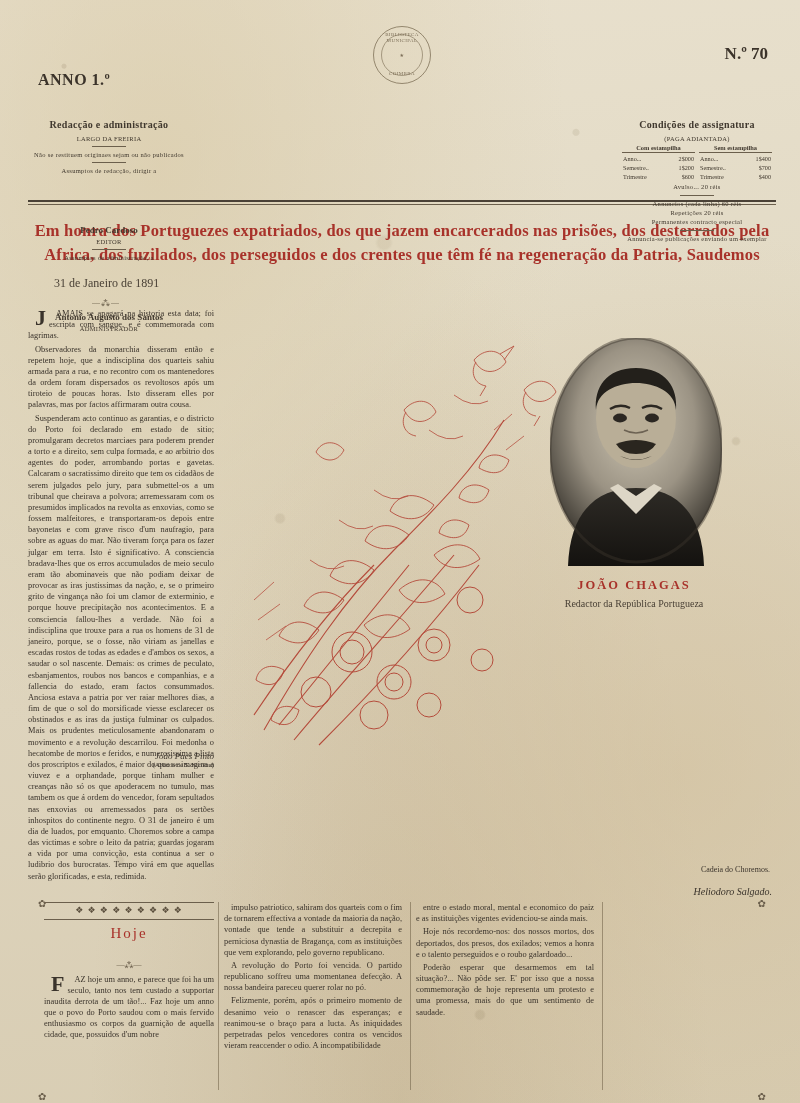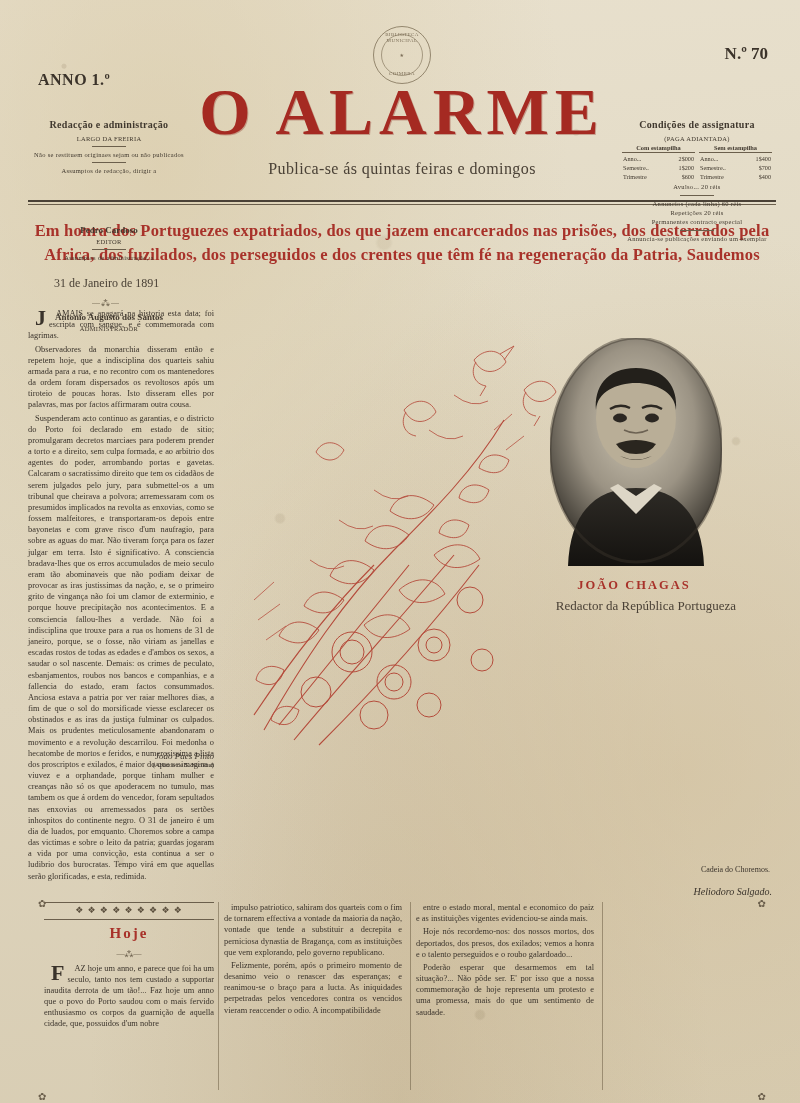--- a/index.html
+++ b/index.html
@@ -306,25 +306,25 @@
     top: 288px;
     width: 220px;
     text-align: center;
     font-size: 12.5px;
     font-weight: bold;
     letter-spacing: 2px;
     color: #a8322a;
   }
   .portrait-sub {
     position: absolute;
-    right: 48px;
+    right: 40px;
     top: 308px;
     width: 220px;
-    text-align: right;
-    font-size: 13px;
+    text-align: center;
+    font-size: 10px;
     color: #4a4136;
   }
 
   
   .bottom {
     position: absolute;
     left: 0; right: 0;
     top: 880px;
     height: 196px;
   }
@@ -347,24 +347,24 @@
     letter-spacing: 1px;
     color: #5a4e3c;
     border-top: 1px solid #6b5f4c;
     border-bottom: 1px solid #6b5f4c;
     padding: 2px 0;
     margin-bottom: 4px;
   }
   .hoje-title {
     text-align: center;
     font-size: 15px;
-    font-weight: bold;
+    font-weight: normal;
     letter-spacing: 2px;
     color: #a8322a;
-    margin: 2px 0 5px;
+    margin: 2px 0 16px;
   }
   .hoje-rule {
     text-align: center;
     font-size: 8px;
     color: #6b5f4c;
     margin-bottom: 3px;
   }
   .sig-right {
     position: absolute;
     right: 6px;
@@ -406,22 +406,20 @@
       <div class="issue">N.º 70</div>
       <div class="seal">
         <div class="seal-inner"></div>
         <div class="seal-top">BIBLIOTECA MUNICIPAL</div>
         <div class="seal-mid">★</div>
         <div class="seal-bottom">COIMBRA</div>
       </div>
     </div>
 
     <div class="title-row">
-      <div class="paper-title">O ALARME</div>
-      <div class="subtitle">Publica-se ás quintas feiras e domingos</div>
 
       <div class="col-left-head">
         <div class="head-h">Redacção e administração</div>
         <div class="head-sm">LARGO DA FREIRIA</div>
         <div class="rule-s"></div>
         <div class="head-sm">Não se restituem originaes sejam ou não publicados</div>
         <div class="rule-s"></div>
         <div class="head-sm">Assumptos de redacção, dirigir a</div>
         <div class="head-b">Pedro Cardoso</div>
         <div class="head-sm">EDITOR</div>
@@ -612,20 +610,21 @@
 
       <div class="bcol bcol-1">
         <div class="hoje-orn">❖ ❖ ❖ ❖ ❖ ❖ ❖ ❖ ❖</div>
         <div class="hoje-title">Hoje</div>
         <div class="hoje-rule">—⁂—</div>
         <p><span class="dropcap">F</span><span>AZ hoje um anno, e parece que foi ha um seculo, tanto nos tem custado a supportar inaudita derrota de um tão!... Faz hoje um anno que o povo do Porto saudou com o mais fervido enthusiasmo os corpos da guarnição de aquella cidade, que, possuidos d'um nobre</span></p>
       </div>
 
       <div class="bcol bcol-2">
         <p>impulso patriotico, sahiram dos quarteis com o fim de tornarem effectiva a vontade da maioria da nação, vontade que tende a substituir a decrepita e perniciosa dynastia de Bragança, com as instituições que vem explorando, pelo governo republicano.</p>
+        <p>A revolução do Porto foi vencida. O partido republicano soffreu uma momentanea defecção. A nossa bandeira pareceu querer rolar no pó.</p>
         <p>Felizmente, porém, após o primeiro momento de desanimo veio o renascer das esperanças; e reanimou-se o braço para a lucta. As iniquidades perpetradas pelos vencedores contra os vencidos vieram reaccender o odio. A incompatibilidade</p>
       </div>
 
       <div class="bcol bcol-3">
         <p>entre o estado moral, mental e economico do paiz e as instituições vigentes evidenciou-se ainda mais.</p>
         <p>Hoje nós recordemo-nos: dos nossos mortos, dos deportados, dos presos, dos exilados; vemos a honra e o talento perseguidos e o roubo galardoado...</p>
         <p>Poderão esperar que desarmemos em tal situação?... Não pôde ser. E' por isso que a nossa commemoração de hoje representa um protesto e uma promessa, mais do que um sentimento de saudade.</p>
       </div>
 
       <div class="bcol bcol-4">

